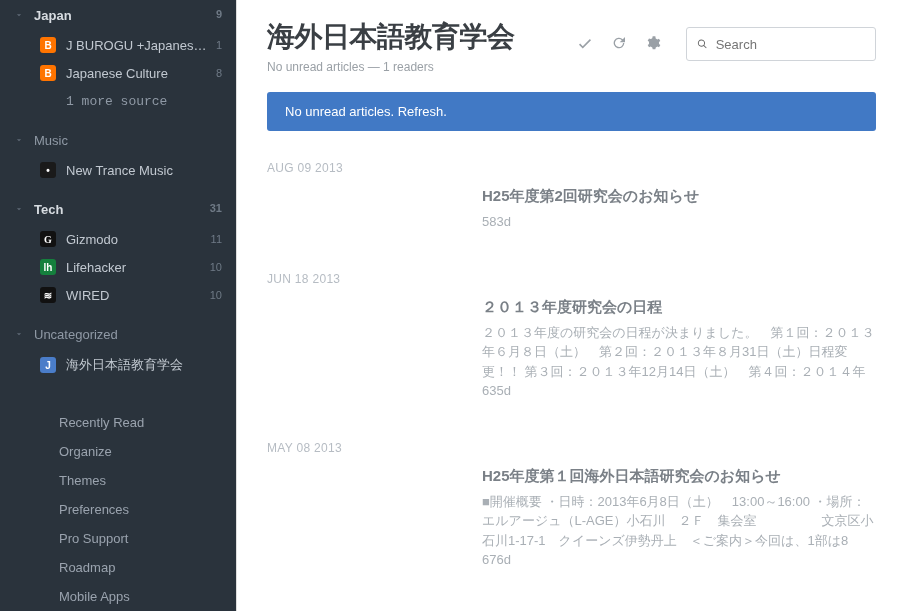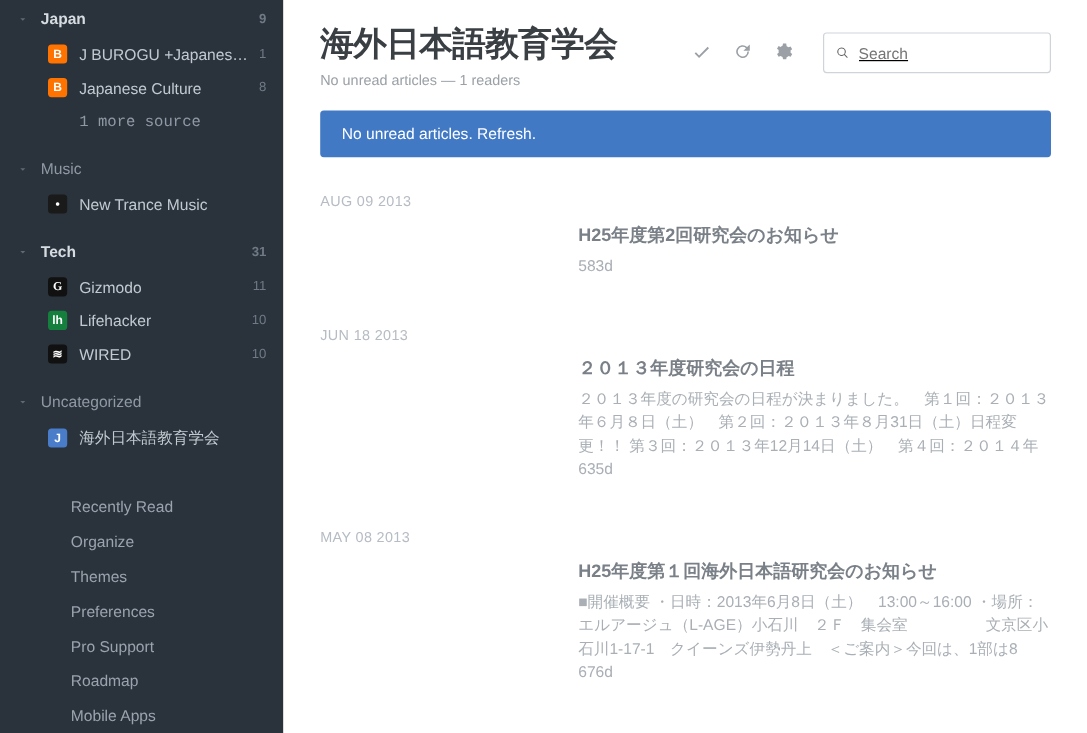--- a/index.html
+++ b/index.html
@@ -1,19 +1,19 @@
 <!DOCTYPE html>
 <html><head>
 <meta charset="utf-8">
 <style>
 * { margin:0; padding:0; box-sizing:border-box; }
 body { font-family: -apple-system, BlinkMacSystemFont, "Segoe UI", Helvetica, Arial, sans-serif; font-size:13px; background:#fff; width:906px; height:611px; overflow:hidden; display:flex; }
 .sidebar { width:236px; height:611px; background:#2a333c; color:#aab3bd; overflow-y:auto; flex-shrink:0; }
 .main { flex:1; height:611px; background:#fff; overflow-y:auto; padding: 18px 30px 30px 30px; position:relative; border-left:1px solid #ddd;}
-.folder { display:flex; align-items:center; padding:8px 14px 8px 12px; cursor:pointer; color:#8f99a5; font-size:13px; }
+.folder { display:flex; align-items:flex-start; padding:8px 14px 8px 12px; cursor:pointer; color:#8f99a5; font-size:13px; }
 .folder.bold { color:#d7dce1; font-weight:600; }
 .folder .chev { width:14px; height:14px; margin-right:8px; display:flex; align-items:center; justify-content:center; }
 .folder .chev svg { fill:#5f6a76; }
 .folder .label { flex:1; }
 .folder .count { font-size:11px; color:#6f7a86; }
 .feed { display:flex; align-items:center; padding:6px 14px 6px 40px; cursor:pointer; font-size:13px; color:#c2c9d1; }
 .feed .fav { width:16px; height:16px; border-radius:3px; margin-right:10px; display:flex; align-items:center; justify-content:center; font-size:10px; font-weight:bold; color:#fff; flex-shrink:0; }
 .feed .label { flex:1; overflow:hidden; text-overflow:ellipsis; white-space:nowrap; }
 .feed .count { font-size:11px; color:#6f7a86; }
 .feed.more .label { color:#8f99a5;font-family:Liberation Mono, monospace; }
@@ -25,21 +25,21 @@
 .fav-lh { background:#15803d; }
 .fav-wired { background:#111; }
 .fav-j { background:#4a7dc9; }
 .header { display:flex; align-items:flex-start; margin-bottom:18px; }
 .title-block { flex:1; }
 h1 { font-size:28px; font-weight:700; color:#3a3f44; letter-spacing:-0.5px; }
 .subtitle { font-size:12px; color:#9aa0a6; margin-top:4px; }
 .toolbar { display:flex; align-items:center; margin-top:6px; }
 .tool { width:22px; height:22px; margin-right:12px; display:flex; align-items:center; justify-content:center; color:#9aa0a6; cursor:pointer; }
 .tool svg { fill:#9aa0a6; }
-.searchbox { border:1px solid #d0d4d9; border-radius:3px; height:30px; display:flex; align-items:center; padding:16px 10px; width:190px; margin-left:10px; margin-top:3px;text-decoration:underline; }
+.searchbox { border:1px solid #d0d4d9; border-radius:3px; height:30px; display:flex; align-items:center; padding:16px 10px; width:190px; margin-left:10px; margin-top:3px; }
 .searchbox input { border:none; outline:none; font-size:13px; margin-left:8px; width:100%; background:transparent; }
 .notice { background:#4179c5; color:#fff; padding:12px 18px; border-radius:3px; font-size:13px; margin-bottom:30px; }
 .date-header { color:#b6bcc3; font-size:12px; font-weight:400; letter-spacing:0.3px; margin: 22px 0 12px 0; }
 .article { margin-left:215px; margin-bottom:40px; }
 .article-title { color:#7a8087; font-size:15px; font-weight:700; margin-bottom:6px; }
 .article-excerpt { color:#a9afb5; font-size:13px; line-height:1.5; }
 .article-age { color:#a9afb5; font-size:13px; }
 .sidebar::-webkit-scrollbar { width:0; }
 </style>
 </head>

